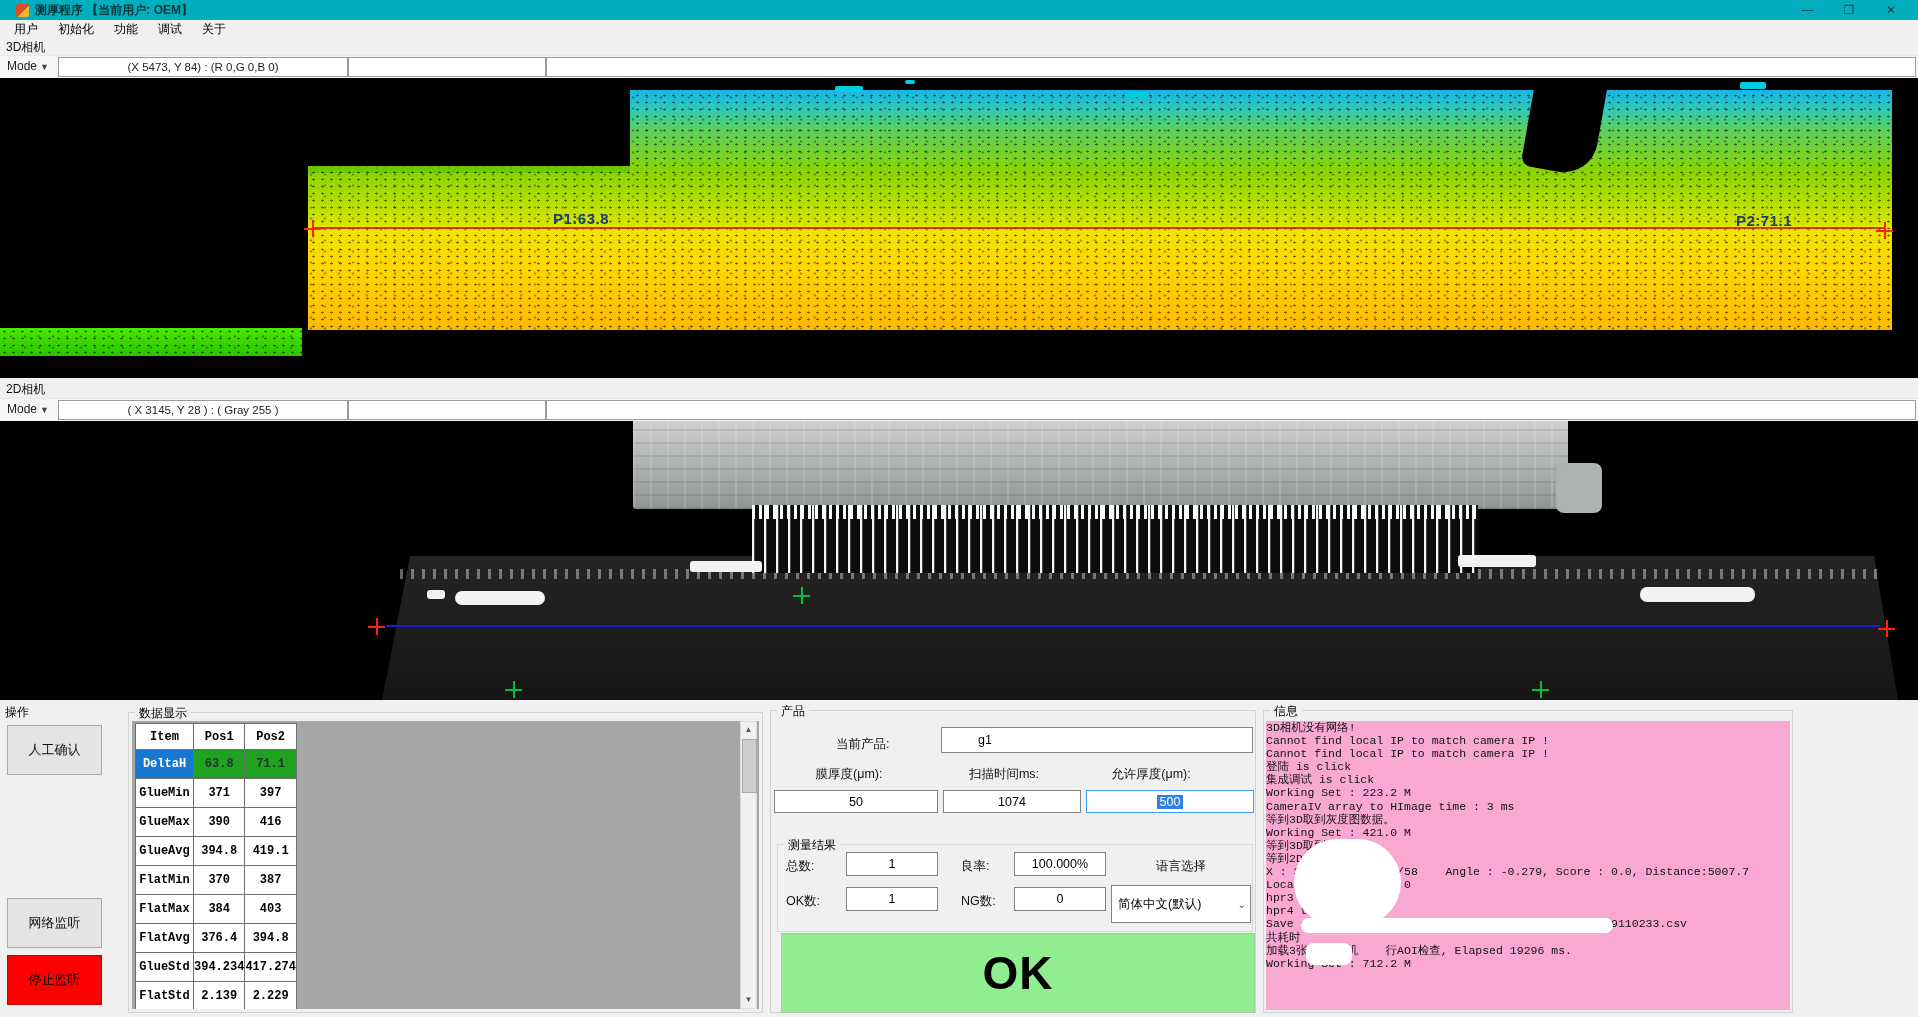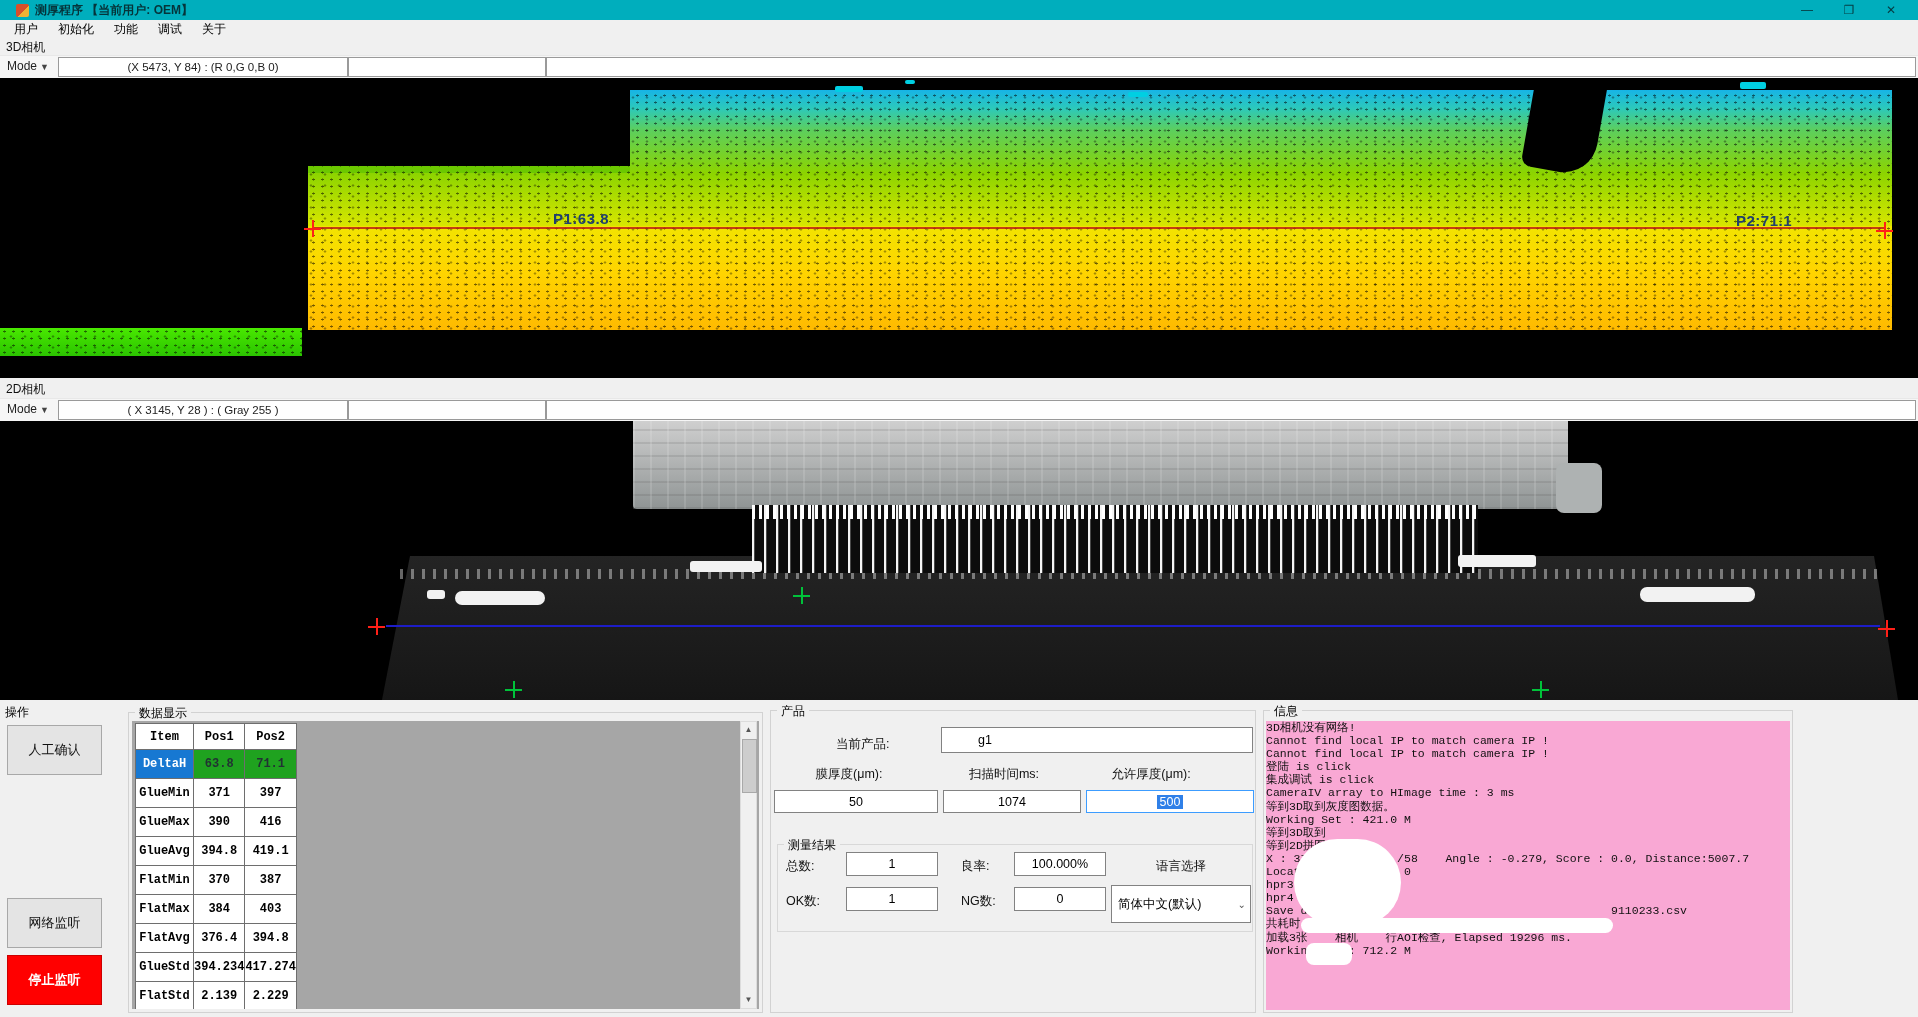--- a/index.html
+++ b/index.html
@@ -74,21 +74,21 @@
   .base{left:382px;top:135px;width:1516px;height:144px;background:linear-gradient(180deg,#242424,#161616);
         clip-path:polygon(28px 0,1492px 0,1516px 144px,0 144px)}
   .base-dots{left:400px;top:148px;width:1480px;height:10px;opacity:.5;
         background:repeating-linear-gradient(90deg,rgba(255,255,255,.8) 0 3px,transparent 3px 11px)}
   .blob{position:absolute;background:#fff;border-radius:8px}
   .bline{left:386px;top:204px;width:1494px;height:2px;background:#1d1dc8}
 
   
   .btn{position:absolute;left:7px;width:93px;height:48px;background:#e4e4e4;border:1px solid #a8a8a8;
        display:flex;align-items:center;justify-content:center;font-size:13px;color:#111}
-  .btn.red{background:#ff0000;color:#ffffff;font-weight:bold;border-color:#c00}
+  .btn.red{background:#ff0000;color:#000000;font-weight:normal;border-color:#c00}
 
   .groupbox{position:absolute;border:1px solid #d2d2d2;box-sizing:border-box}
   .gb-label{position:absolute;top:-8px;left:6px;background:#f0f0f0;padding:0 4px;font-size:12px}
 
   
   .dd-inner{position:absolute;left:3px;top:8px;right:3px;bottom:3px;background:#a6a6a6;overflow:hidden}
   table.dd{position:absolute;left:3px;top:2px;border-collapse:collapse;
            font-family:"Liberation Mono",monospace;font-weight:bold;font-size:12px;background:#fff}
   table.dd th,table.dd td{border:1px solid #6e6e6e;text-align:center;padding:0}
   table.dd th{width:57px;height:25px;background:#fff}
@@ -333,30 +333,32 @@
   </div>
   <span class="plabel" style="left:190px;top:182px">NG数:</span>
   <div class="pinput" style="left:243px;top:176px;width:92px;height:24px">
     <span>0</span>
   </div>
   <div class="dropdown" style="left:340px;top:174px;width:140px;height:38px">
     <span>简体中文(默认)</span>
     <span class="dd-arrow">⌄</span>
   </div>
 
+  <div class="ok-banner" style="left:10px;top:222px;width:472px;height:78px">OK</div>
 </div>
 
 <div class="groupbox" style="left:1263px;top:710px;width:530px;height:303px">
   <span class="gb-label">信息</span>
   <div class="log-area" id="info-log">
       <div class="log-line">3D相机没有网络!</div>
       <div class="log-line">Cannot find local IP to match camera IP !</div>
       <div class="log-line">Cannot find local IP to match camera IP !</div>
       <div class="log-line">登陆 is click</div>
       <div class="log-line">集成调试 is click</div>
+      <div class="log-line">Working Set : 223.2 M</div>
       <div class="log-line">CameraIV array to HImage time : 3 ms</div>
       <div class="log-line">等到3D取到灰度图数据。</div>
       <div class="log-line">Working Set : 421.0 M</div>
       <div class="log-line">等到3D取到</div>
       <div class="log-line">等到2D拼图</div>
       <div class="log-line">X : 3744           /58    Angle : -0.279, Score : 0.0, Distance:5007.7</div>
       <div class="log-line">LocateLi      t :   0</div>
       <div class="log-line">hpr3 thr</div>
       <div class="log-line">hpr4 thr</div>
       <div class="log-line">Save dat                                          9110233.csv</div>

